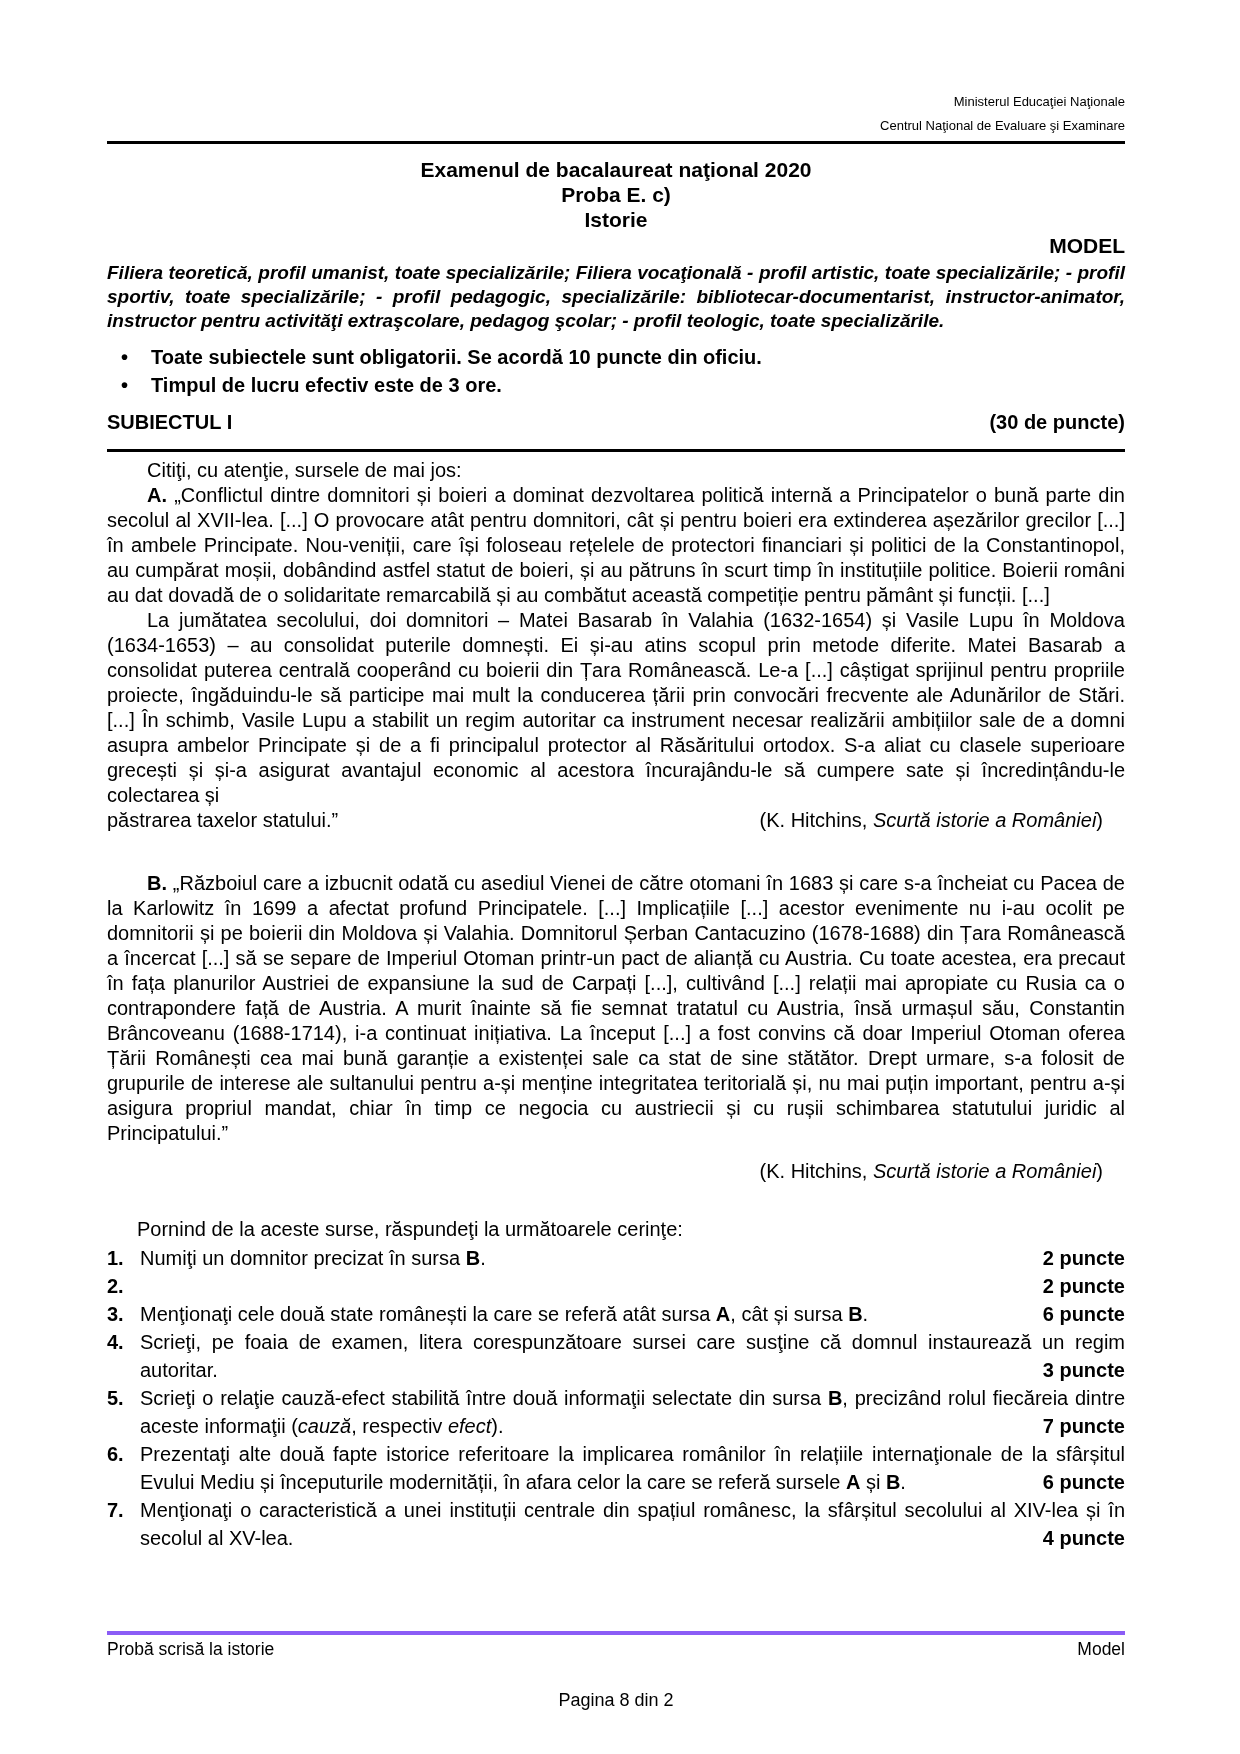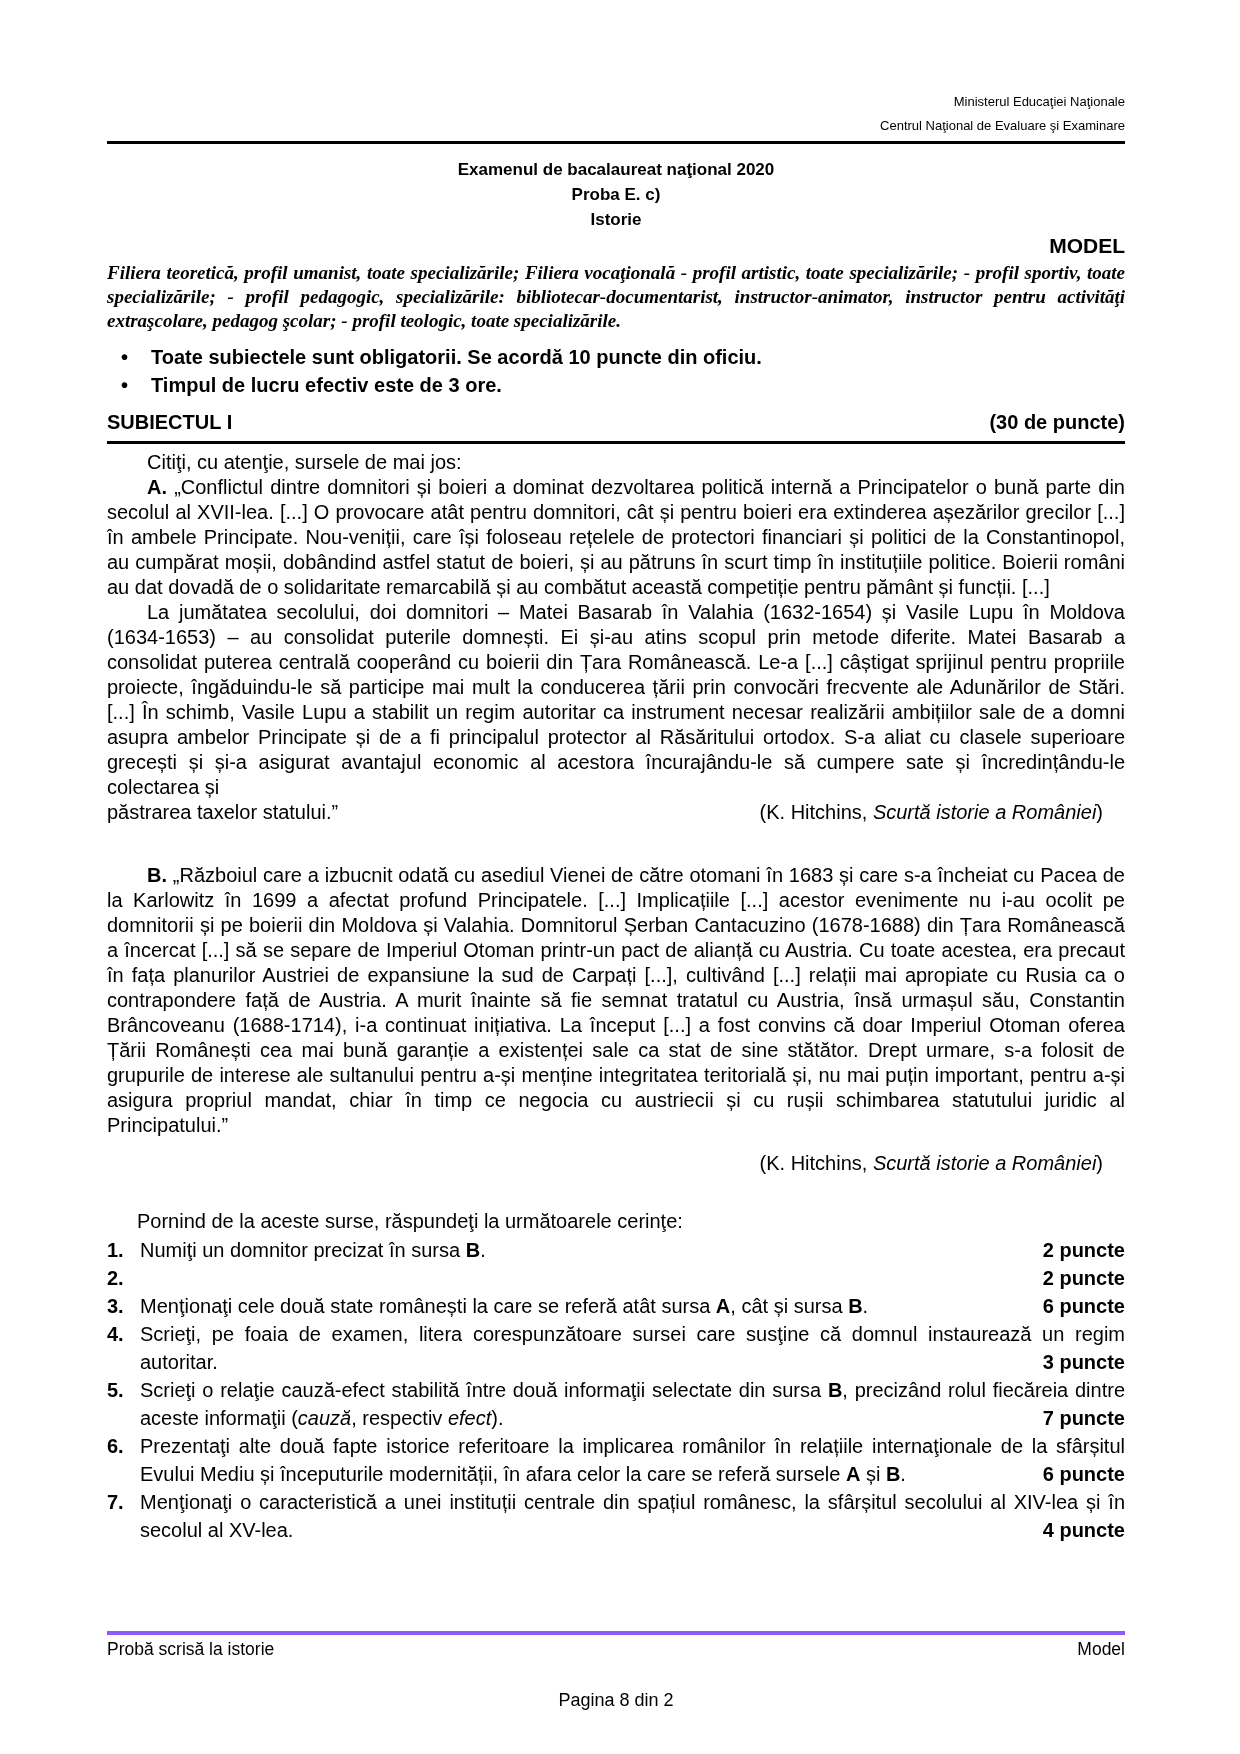--- a/index.html
+++ b/index.html
@@ -9,40 +9,39 @@
     color: #000;
     position: relative;
     overflow: hidden;
   }
   .page { position: relative; width: 1240px; height: 1754px; }
   .content { padding: 62px 115px 0 107px; }
 
   .org { text-align: right; font-size: 13px; line-height: 24px; margin-top: 28px; }
   .rule-thick { border-top: 3px solid #000; margin-top: 3px; }
 
-  .title-block { margin-top: 13px; text-align: center; font-weight: bold; font-size: 17px; line-height: 25px; }
+  .title-block { margin-top: 13px; text-align: center; font-weight: bold; font-size: 21px; line-height: 25px; }
   .model { text-align: right; font-weight: bold; font-size: 21px; line-height: 25px; margin-top: 1px; }
 
   .filiera {
     margin-top: 3px;
     font-weight: bold; font-style: italic;
     font-size: 19px; line-height: 24px;
     text-align: justify;
-    font-family: Liberation Serif, serif;
   }
 
   .bullets { margin-top: 10px; font-weight: bold; font-size: 20px; line-height: 28px; }
   .bullet-row { display: flex; padding-left: 14px; }
   .bullet-dot { width: 30px; flex: 0 0 30px; }
 
   .subject-row {
     margin-top: 11px;
     display: flex; justify-content: space-between;
     font-weight: bold; font-size: 20px; line-height: 25px;
-    border-bottom: 3px solid #000; padding-bottom: 6px; gap: 40px;
+    border-bottom: 3px solid #000; padding-bottom: 14px; gap: 40px;
   }
 
   .para { font-size: 20px; line-height: 25px; }
   .indent { text-indent: 40px; }
   .just { text-align: justify; }
   .intro { margin-top: 6px; }
 
   .lastline { display: flex; justify-content: space-between; font-size: 20px; line-height: 25px; }
   .cit { padding-right: 22px; white-space: nowrap; }
   .cit-line { text-align: right; padding-right: 22px; font-size: 20px; line-height: 25px; margin-top: 13px; }

